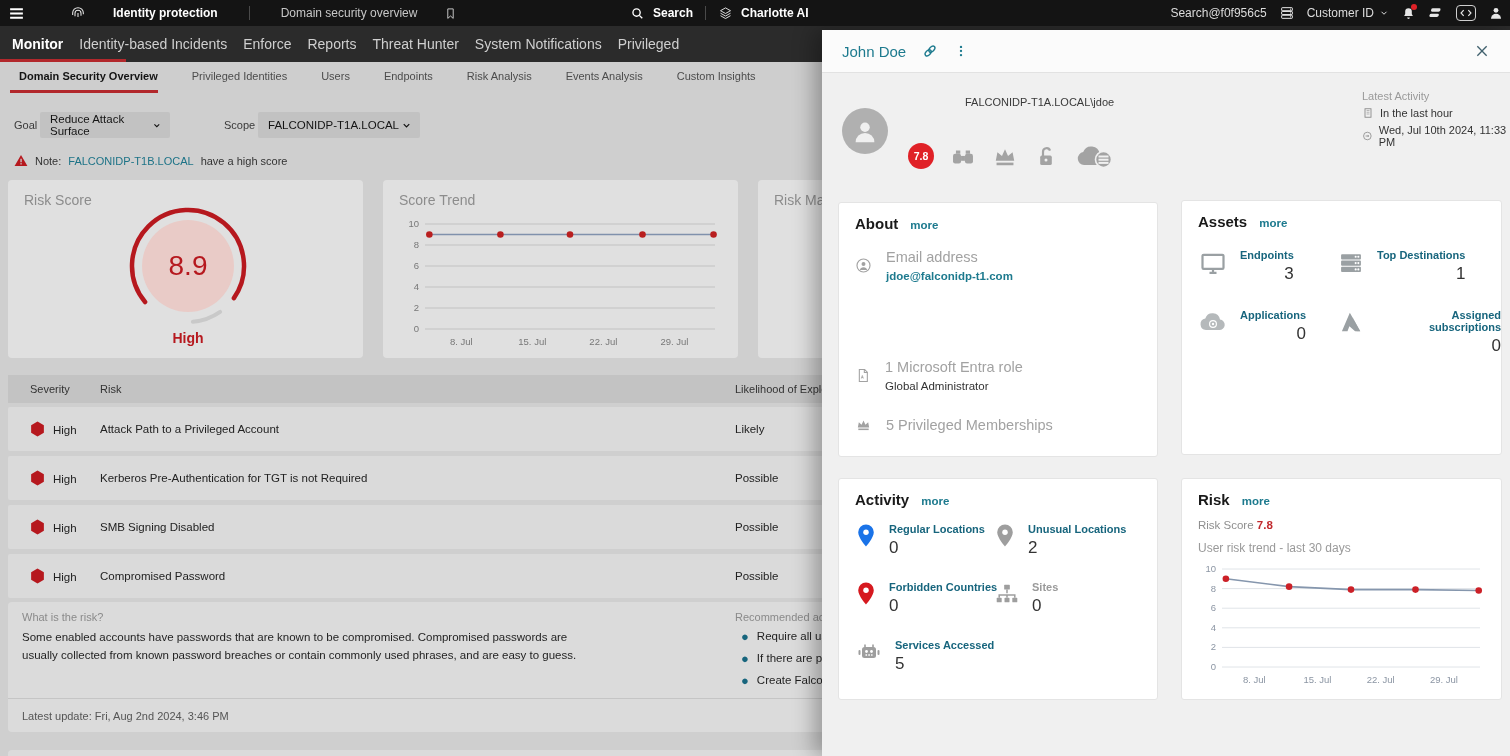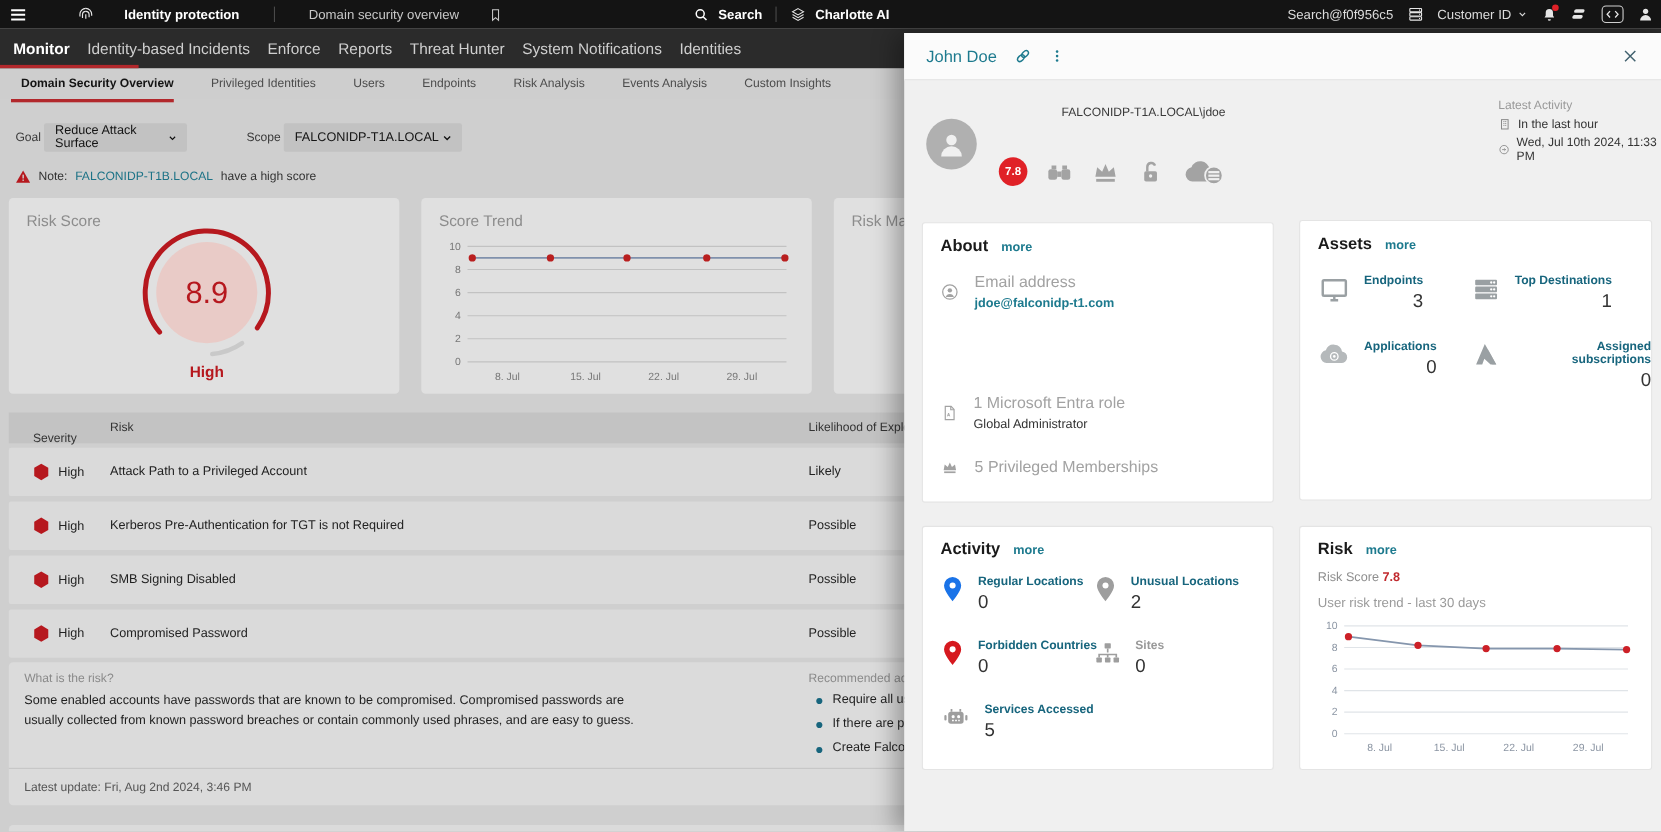--- a/index.html
+++ b/index.html
@@ -174,21 +174,21 @@
     </div>
   </header>
 
   <nav class="mainnav">
     <span class="item active">Monitor</span>
     <span class="item">Identity-based Incidents</span>
     <span class="item">Enforce</span>
     <span class="item">Reports</span>
     <span class="item">Threat Hunter</span>
     <span class="item">System Notifications</span>
-    <span class="item">Identities</span>
+    <span class="item">Privileged</span>
     <span class="nav-underline"></span>
   </nav>
 
   <div class="subnav">
     <span class="tab active">Domain Security Overview</span>
     <span class="tab">Privileged Identities</span>
     <span class="tab">Users</span>
     <span class="tab">Endpoints</span>
     <span class="tab">Risk Analysis</span>
     <span class="tab">Events Analysis</span>
@@ -265,21 +265,21 @@
             <text x="279.4" y="129" text-anchor="middle" font-size="9.5" fill="#777">29. Jul</text>
           </svg>
         </div>
     </div>
 
     <div class="card" style="left:758px;top:90px;width:140px;height:178px;">
       <div class="card-title" style="position:absolute;left:16px;top:12px;white-space:nowrap;">Risk Mat</div>
     </div>
 
     <div class="thead" style="left:8px;top:285px;width:1494px;">
-      <span class="cell" style="left:22px;margin-top:10px;">Severity</span>
+      <span class="cell" style="left:22px;">Severity</span>
       <span class="cell" style="left:92px;">Risk</span>
       <span class="cell" style="left:727px;">Likelihood of Exploita</span>
     </div>
 
     <div class="trow" style="left:8px;top:317px;width:1494px;">
       <span class="cell sev" style="left:22px;">
         <svg width="15" height="17" viewBox="0 0 20 22">
             <path d="M10 1l8.5 5v10L10 21l-8.5-5V6z" fill="#b6181e"></path>
           </svg>
         <span>High</span>

